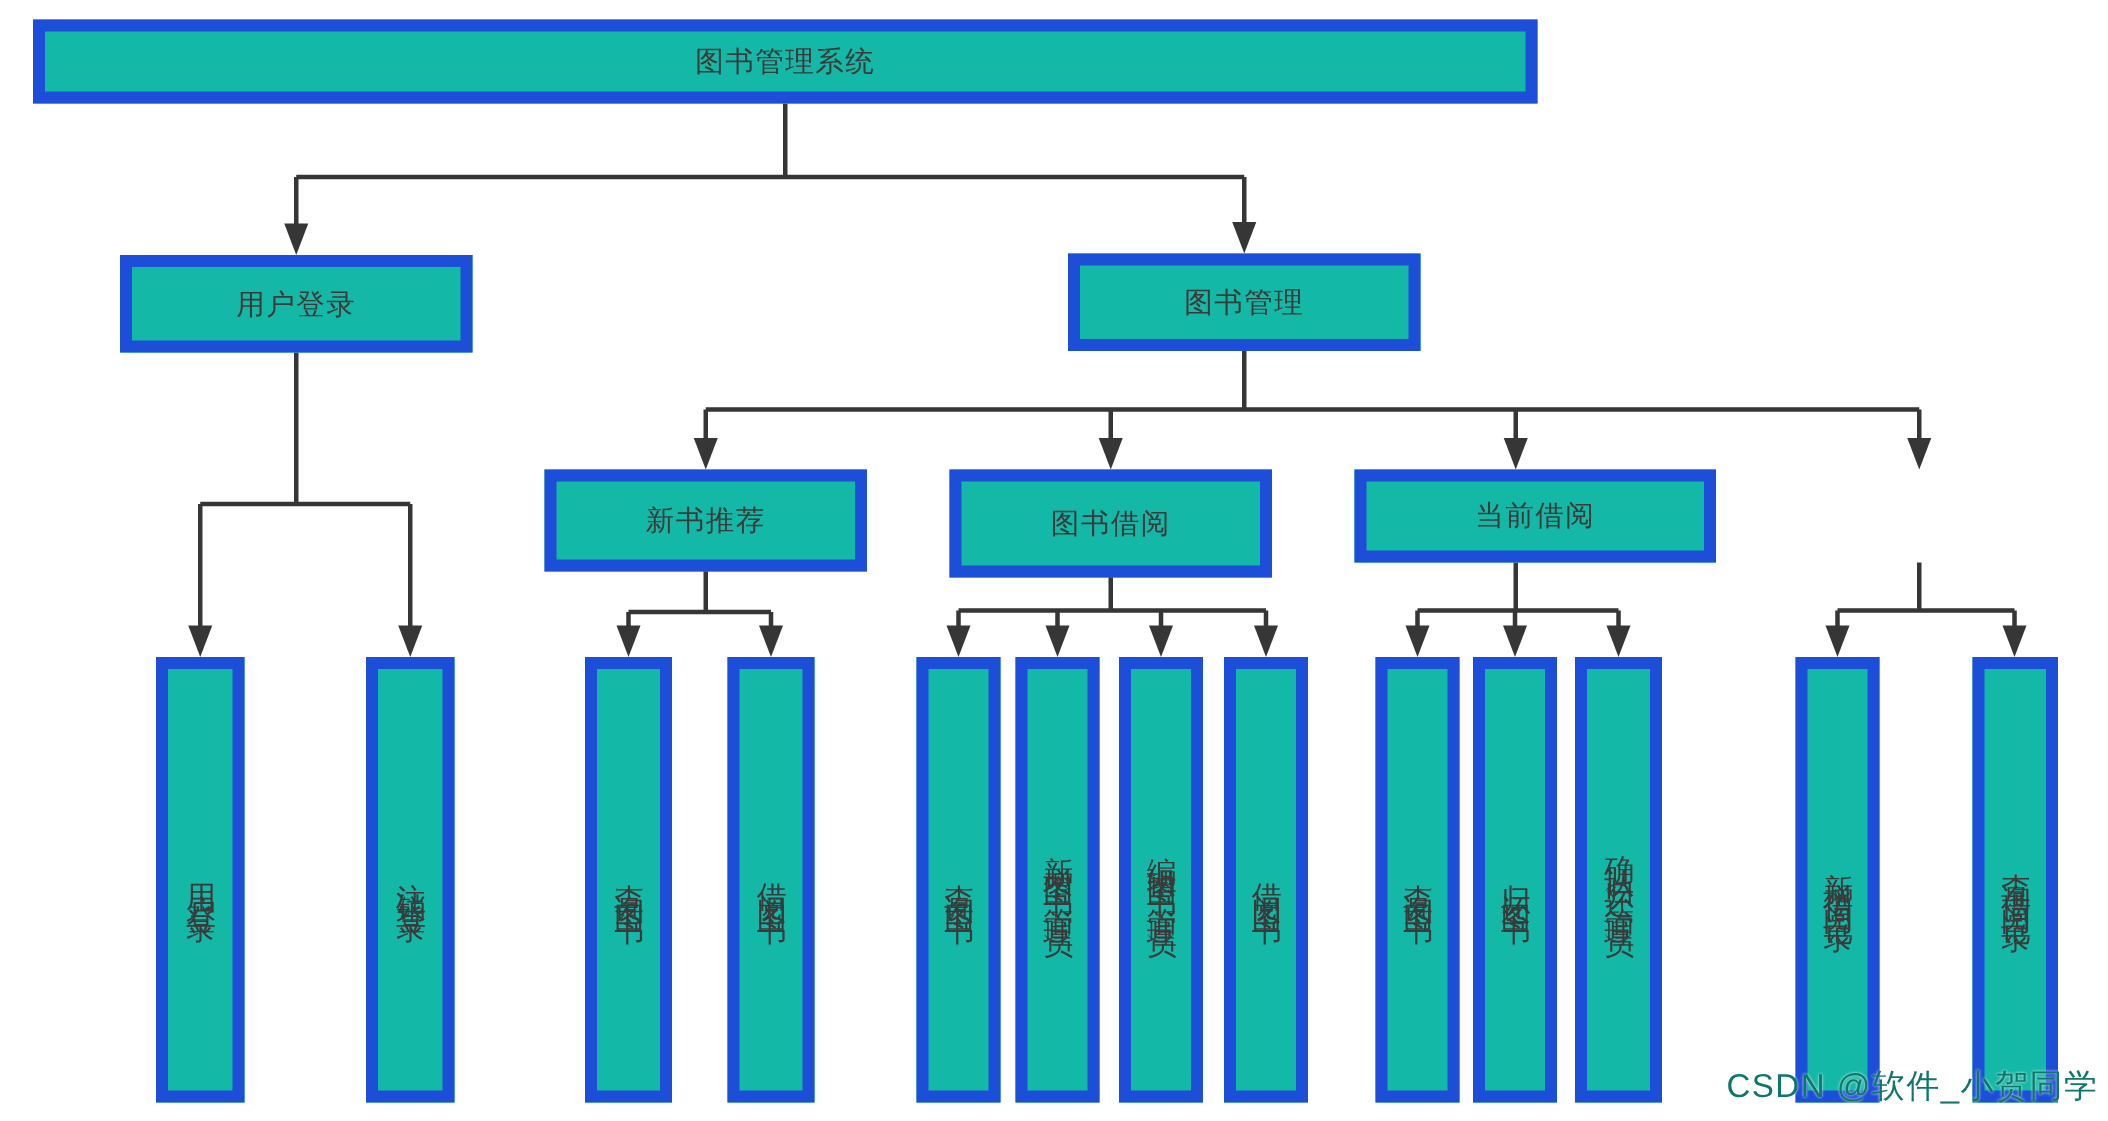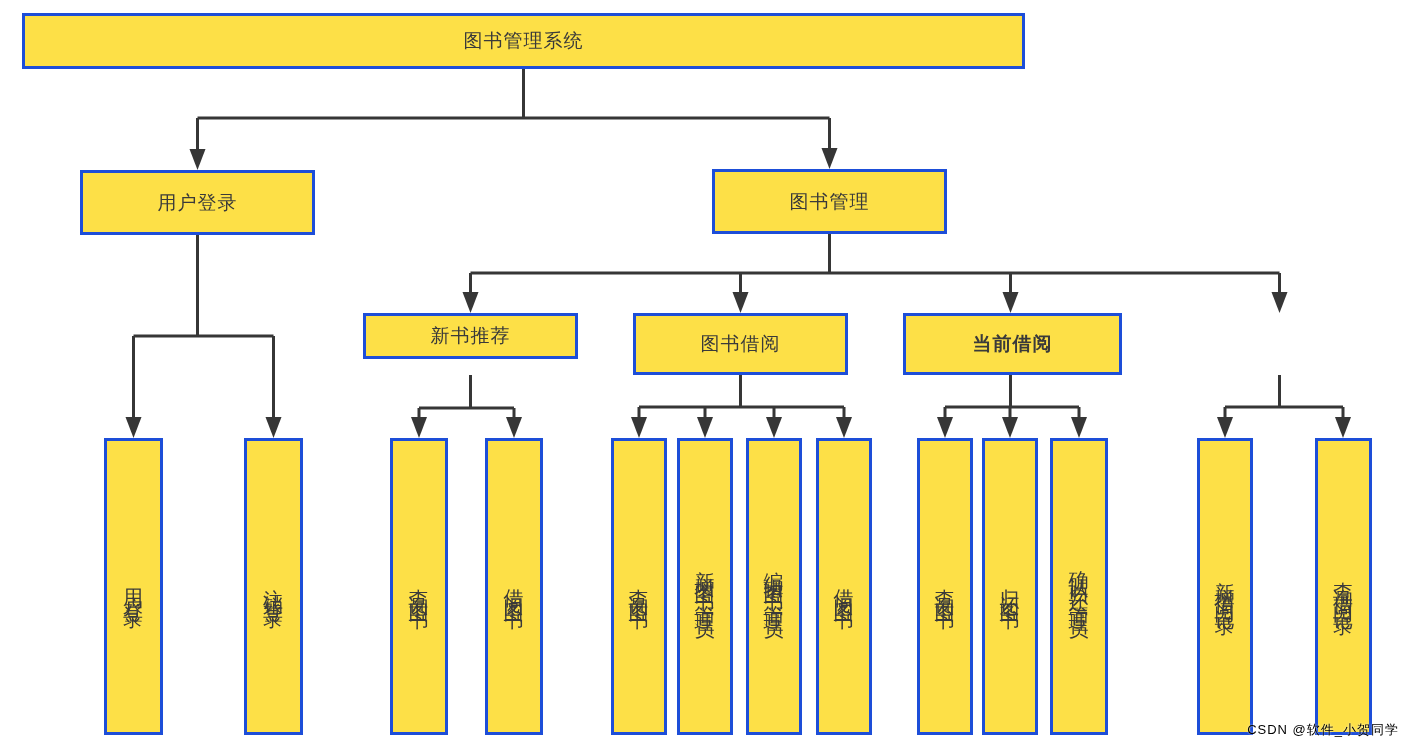--- a/index.html
+++ b/index.html
@@ -14,44 +14,44 @@
   }
   .connectors {
     position: absolute;
     left: 0; top: 0;
     width: 1405px; height: 747px;
     z-index: 1;
   }
   .node {
     position: absolute;
     box-sizing: border-box;
-    background: #fde047;
-    border: 3px solid #1d4ed8;
+    background: #14b8a6;
+    border: 8px solid #1d4ed8;
     display: flex;
     align-items: center;
     justify-content: center;
     z-index: 2;
     font-size: 19px;
     letter-spacing: 1px;
     white-space: nowrap;
   }
   .node.v span {
     writing-mode: vertical-rl;
     text-orientation: mixed;
     font-size: 20px;
     line-height: 1;
     letter-spacing: 7px;
   }
   .watermark {
     position: absolute;
     right: 6px;
     bottom: 8px;
     z-index: 3;
-    font-size: 13px;
-    color: #000000;
+    font-size: 22px;
+    color: #0f766e;
     letter-spacing: 1px;
     text-shadow: 0 0 2px rgba(255,255,255,0.9);
   }
 </style>
 </head>
 <body>
 
 <div class="canvas">
 
   <svg class="connectors" viewBox="0 0 1405 747" xmlns="http://www.w3.org/2000/svg">
@@ -91,27 +91,27 @@
     <span>图书管理系统</span>
   </div>
 
   <div class="node h" style="left:80px; top:170px; width:235px; height:65px;">
     <span>用户登录</span>
   </div>
   <div class="node h" style="left:712px; top:169px; width:235px; height:65px;text-align:right;">
     <span>图书管理</span>
   </div>
 
-  <div class="node h" style="left:363px; top:313px; width:215px; height:46px;">
+  <div class="node h" style="left:363px; top:313px; width:215px; height:68px;">
     <span>新书推荐</span>
   </div>
-  <div class="node h" style="left:633px; top:313px; width:215px; height:62px;">
+  <div class="node h" style="left:633px; top:313px; width:215px; height:72px;">
     <span>图书借阅</span>
   </div>
-  <div class="node h" style="left:903px; top:313px; width:219px; height:62px;font-weight:bold;">
+  <div class="node h" style="left:903px; top:313px; width:241px; height:62px;">
     <span>当前借阅</span>
   </div>
 
   <div class="node v" style="left:104px; top:438px; width:59px; height:297px;">
     <span>用户登录</span>
   </div>
   <div class="node v" style="left:244px; top:438px; width:59px; height:297px;">
     <span>注销登录</span>
   </div>
 

